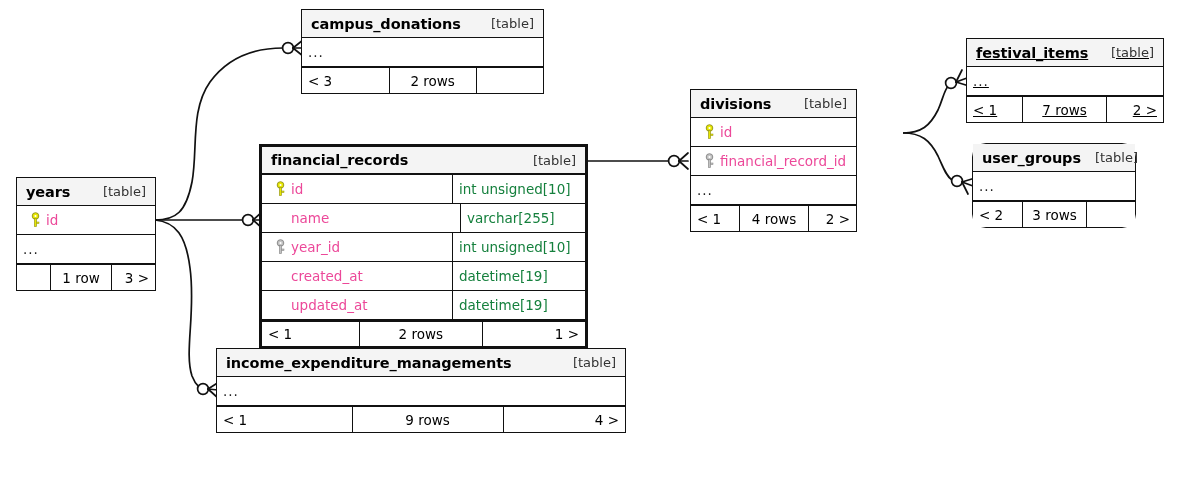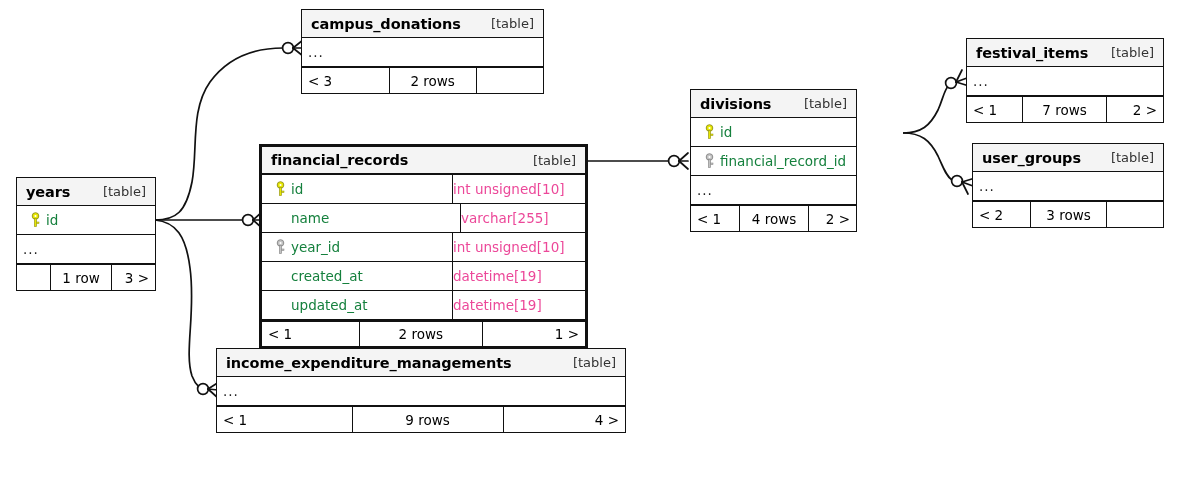--- a/index.html
+++ b/index.html
@@ -72,31 +72,32 @@
     background: #ffffff;
   }
   .row:last-child { border-bottom: none; }
   .row .cell-name {
     box-sizing: border-box;
     display: flex;
     align-items: center;
     flex: 1 1 auto;
     padding-left: 7px;
     font-size: 13.5px;
-    color: #15803d;
+    color: #ec4899;
     white-space: nowrap;
     overflow: hidden;
   }
   .row .cell-type {
     box-sizing: border-box;
     display: flex;
     align-items: center;
     border-left: 1.6px solid #111111;
+    padding-left: 6px;
     font-size: 13.5px;
-    color: #ec4899;
+    color: #15803d;
     white-space: nowrap;
   }
   .row.ellipsis .cell-name {
     padding-left: 6px;
     letter-spacing: 1px;
     color: #222;
   }
 
   
   .keyslot {
@@ -214,21 +215,21 @@
     <div class="row ellipsis">
       <span class="cell-name">...</span>
     </div>
     <div class="foot">
       <span class="fcell left" style="width:36%">&lt; 3</span>
       <span class="fcell center" style="width:36%">2 rows</span>
       <span class="fcell right" style="width:28%"></span>
     </div>
   </div>
 
-  <div class="tbl" style="left:966px; top:38px; width:198px;">
+  <div class="tbl" style="left:966px; top:38px; width:198px;text-decoration:underline;">
     <div class="tbl-title">
       <span class="tbl-name">festival_items</span>
       <span class="tbl-kind">[table]</span>
     </div>
     <div class="row ellipsis">
       <span class="cell-name">...</span>
     </div>
     <div class="foot">
       <span class="fcell left" style="width:28%">&lt; 1</span>
       <span class="fcell center" style="width:43%">7 rows</span>
@@ -270,21 +271,21 @@
     <div class="row ellipsis">
       <span class="cell-name">...</span>
     </div>
     <div class="foot">
       <span class="fcell left" style="width:29%">&lt; 1</span>
       <span class="fcell center" style="width:42%">4 rows</span>
       <span class="fcell right" style="width:29%">2 &gt;</span>
     </div>
   </div>
 
-  <div class="tbl" style="left:972px; top:143px; width:192px;">
+  <div class="tbl" style="left:972px; top:143px; width:164px;border-radius:14px;">
     <div class="tbl-title">
       <span class="tbl-name">user_groups</span>
       <span class="tbl-kind">[table]</span>
     </div>
     <div class="row ellipsis">
       <span class="cell-name">...</span>
     </div>
     <div class="foot">
       <span class="fcell left" style="width:30%">&lt; 2</span>
       <span class="fcell center" style="width:40%">3 rows</span>

